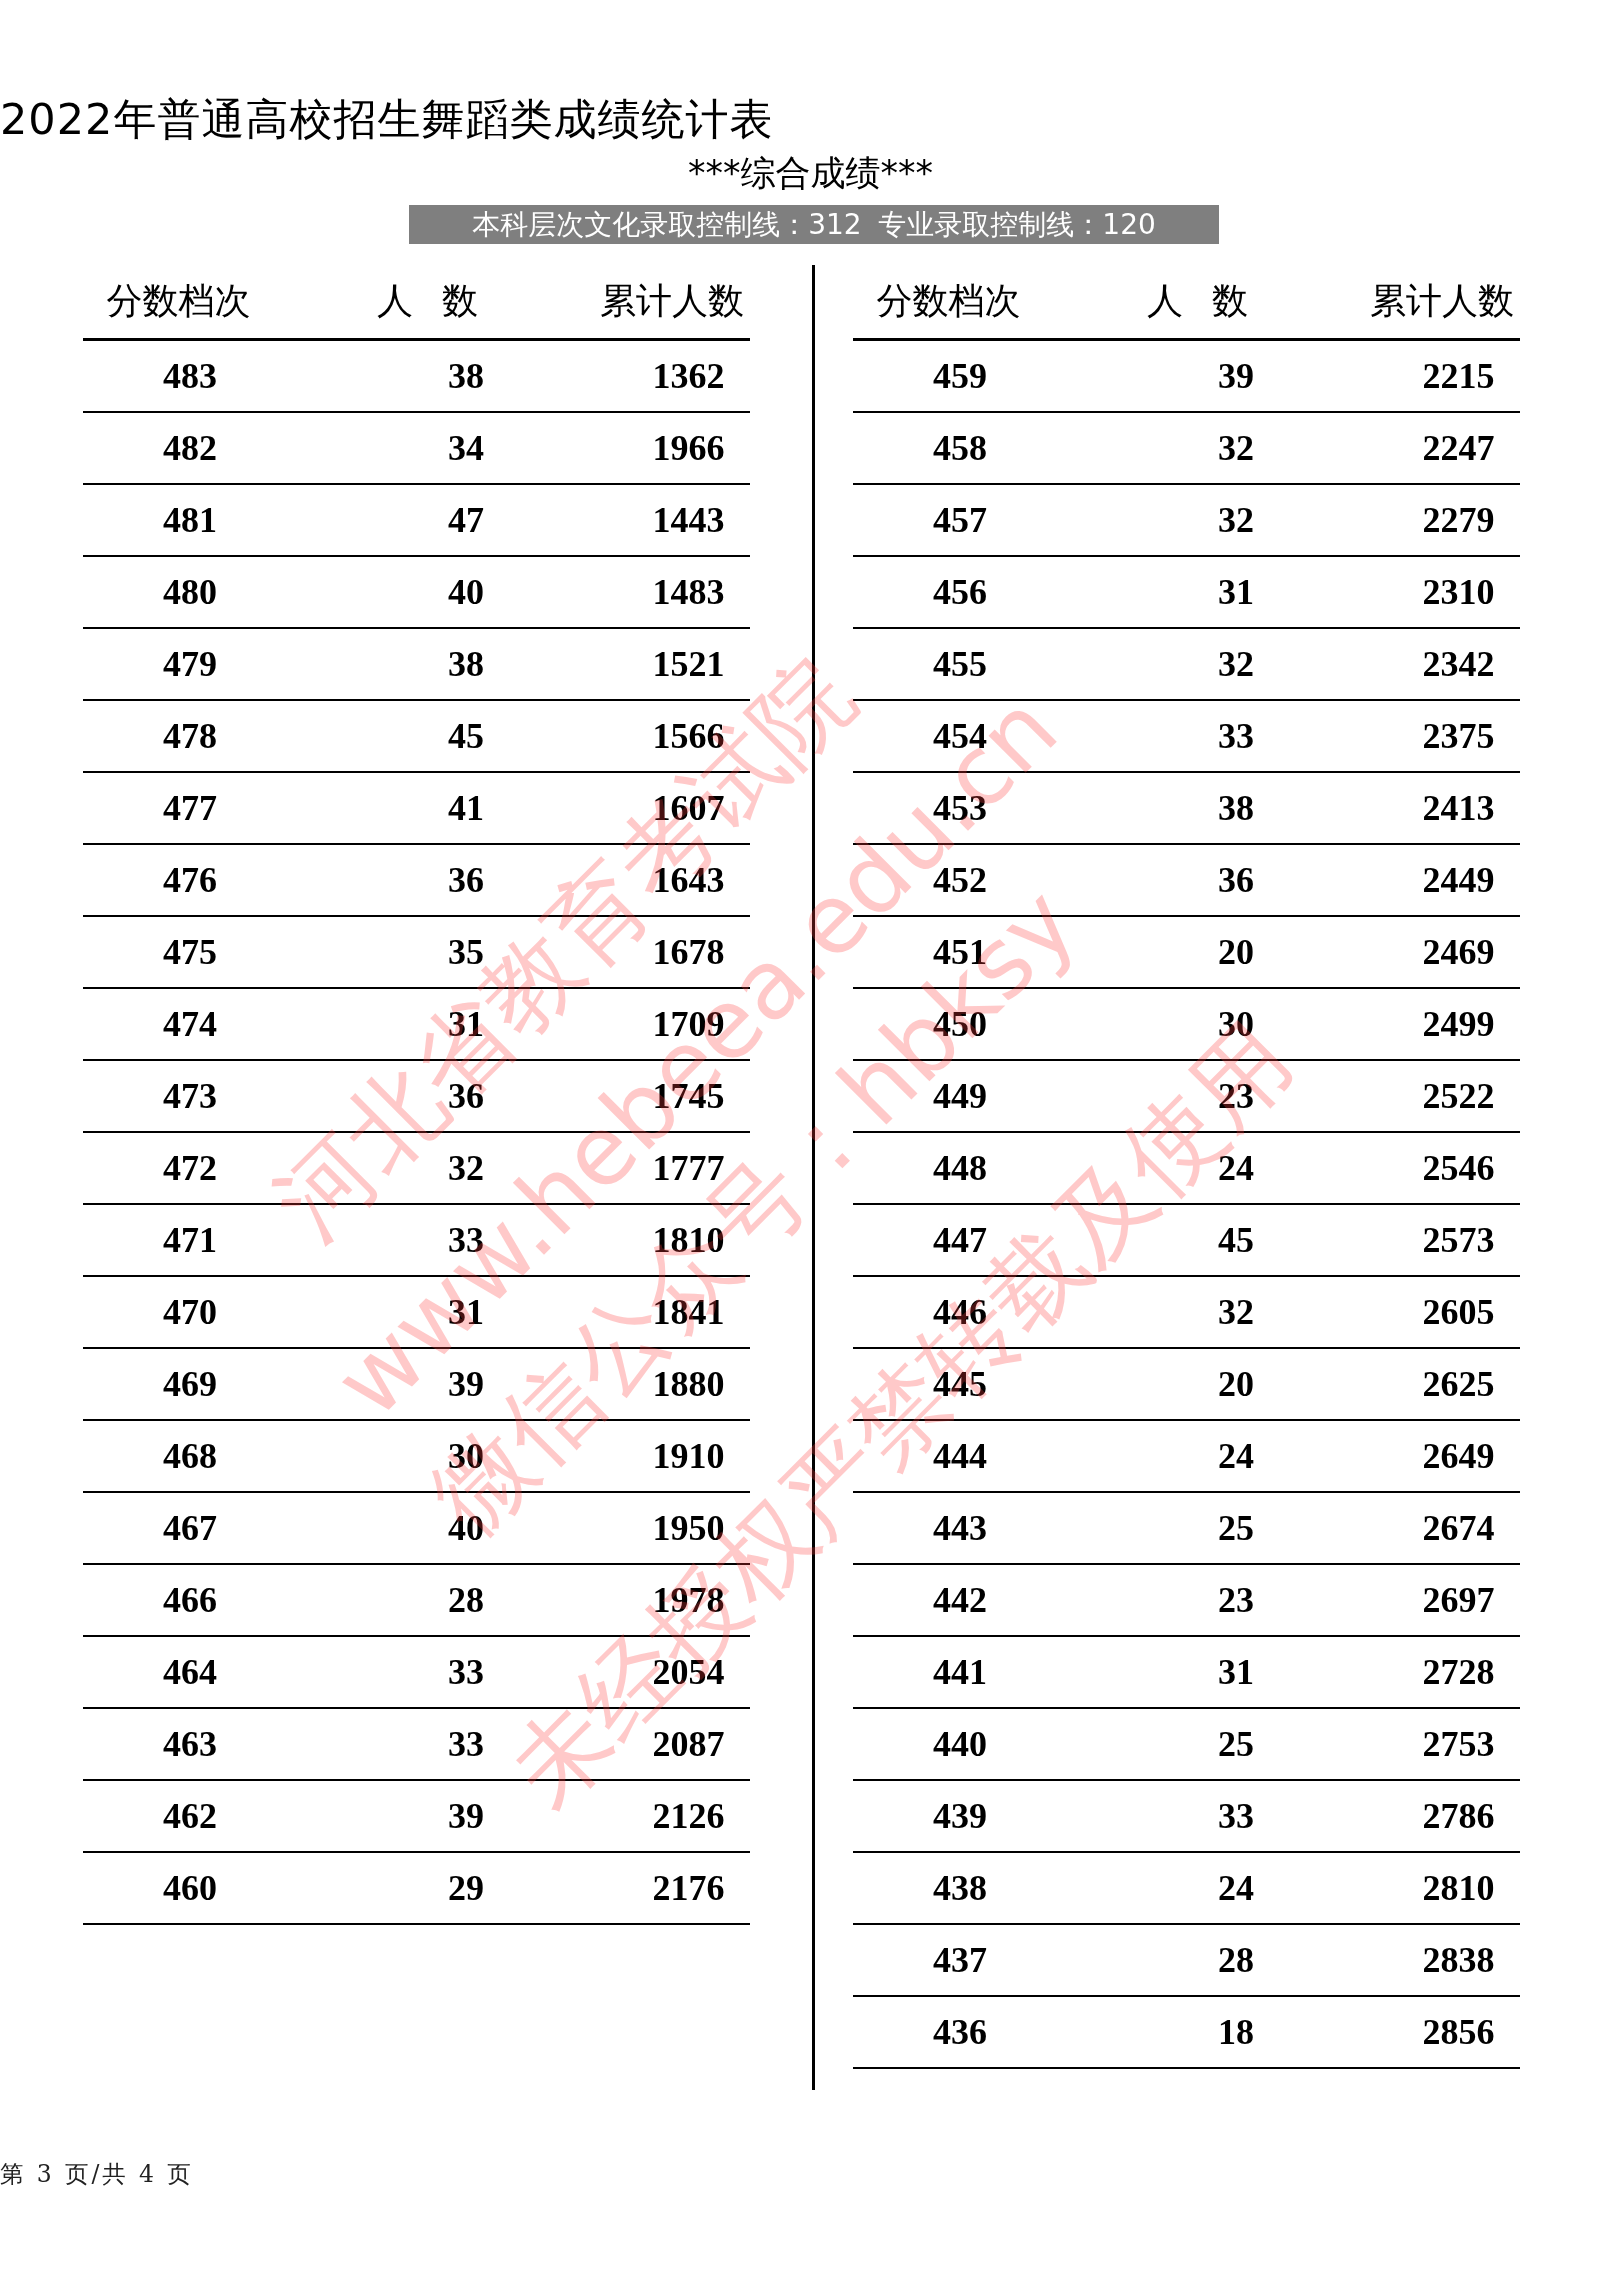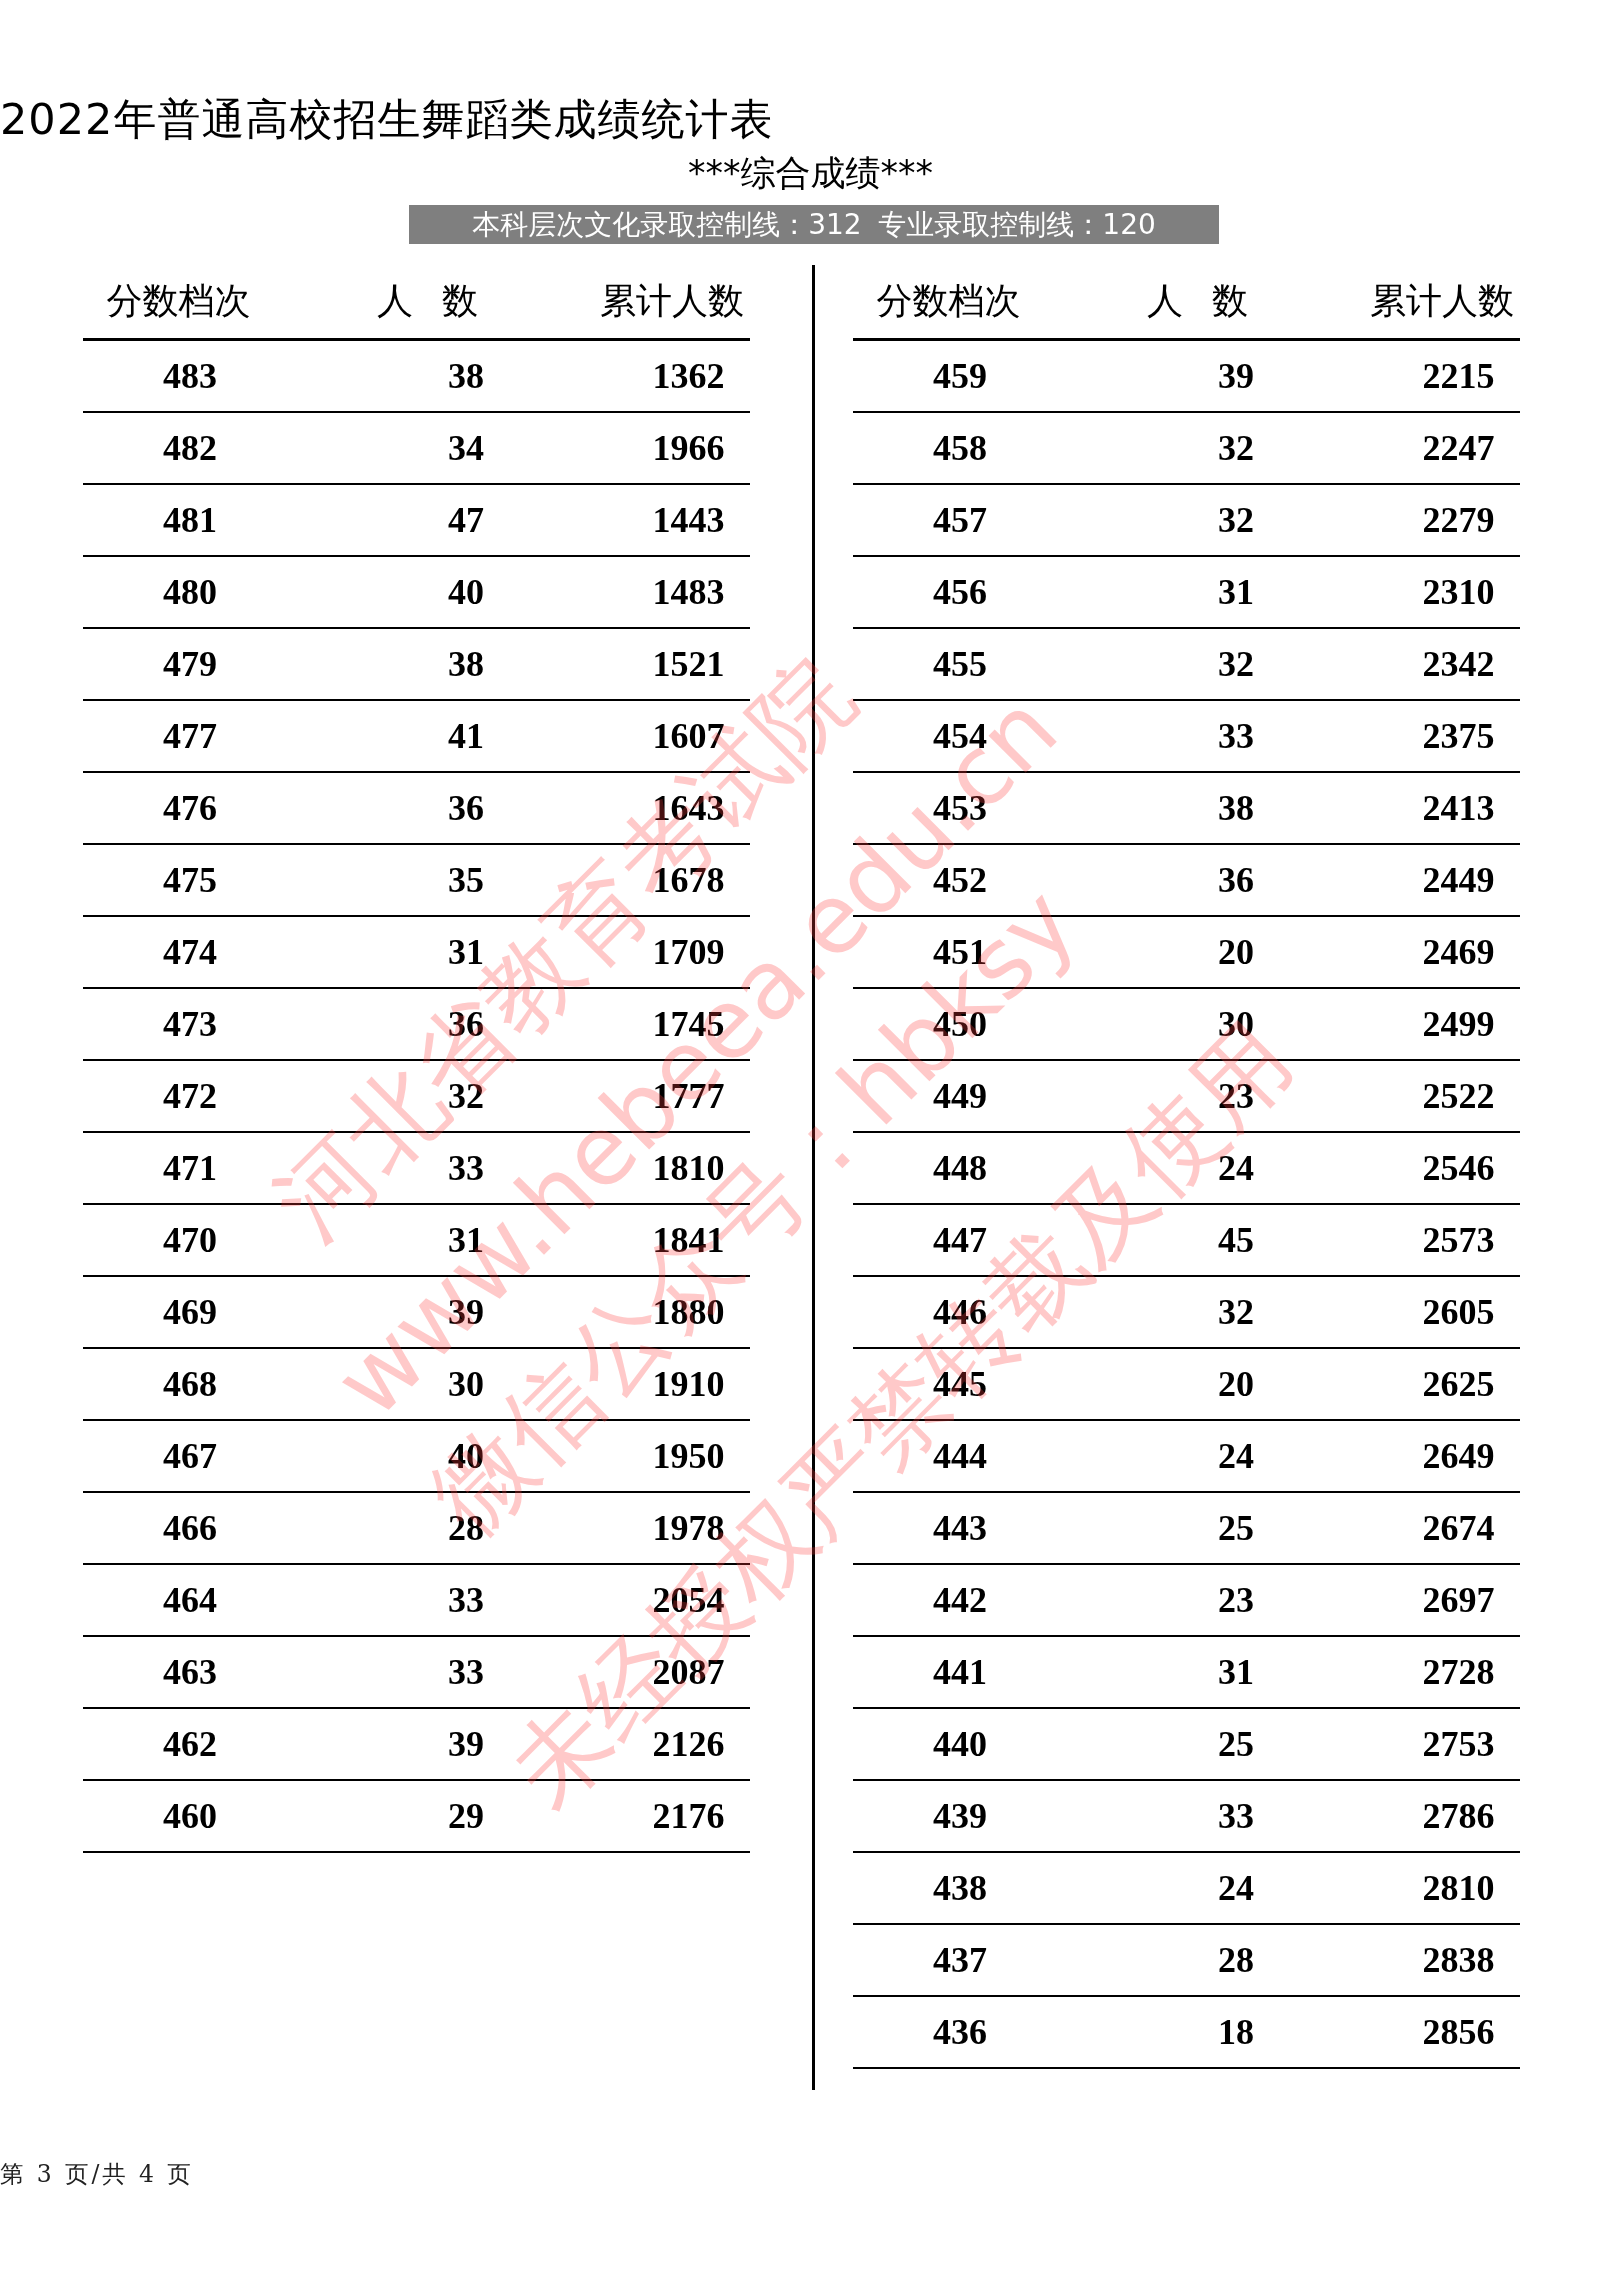--- a/index.html
+++ b/index.html
@@ -61,20 +61,25 @@
         <div class="c-score">480</div>
         <div class="c-count">40</div>
         <div class="c-cum">1483</div>
       </div>
       <div class="row">
         <div class="c-score">479</div>
         <div class="c-count">38</div>
         <div class="c-cum">1521</div>
       </div>
       <div class="row">
+        <div class="c-score">478</div>
+        <div class="c-count">45</div>
+        <div class="c-cum">1566</div>
+      </div>
+      <div class="row">
         <div class="c-score">477</div>
         <div class="c-count">41</div>
         <div class="c-cum">1607</div>
       </div>
       <div class="row">
         <div class="c-score">476</div>
         <div class="c-count">36</div>
         <div class="c-cum">1643</div>
       </div>
       <div class="row">

